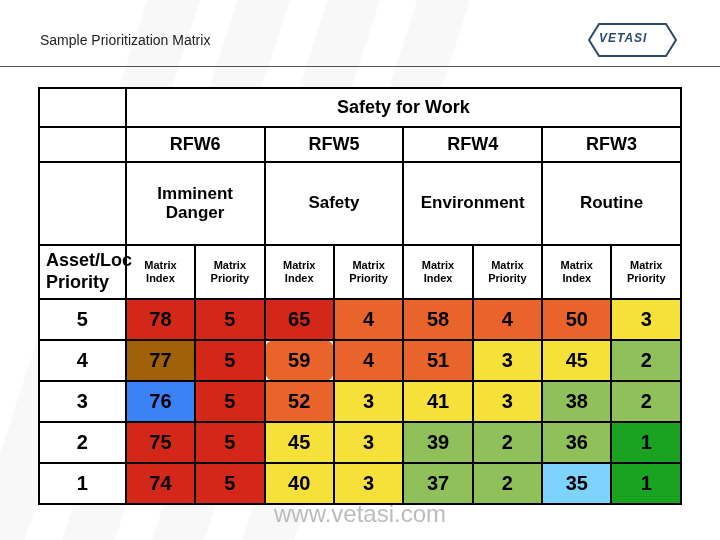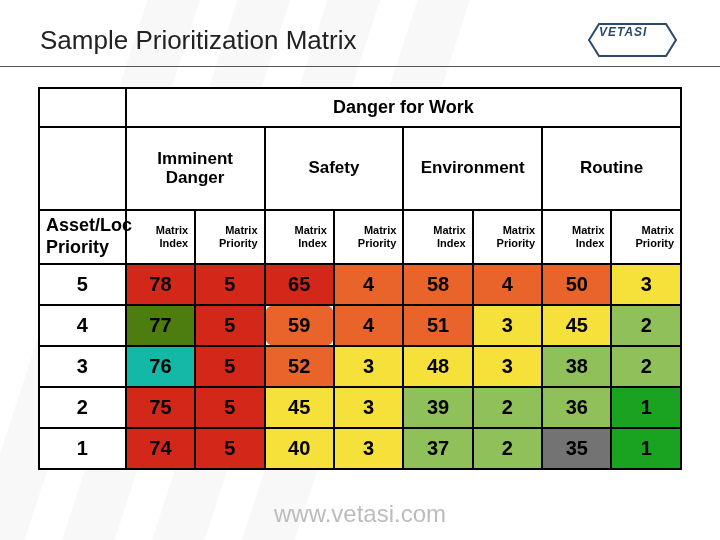--- a/index.html
+++ b/index.html
@@ -32,35 +32,35 @@
   .header {
     position: relative;
     z-index: 2;
     padding: 22px 40px 8px 40px;
     display: flex;
     justify-content: space-between;
     align-items: center;
     border-bottom: 1px solid #555;
   }
   .title {
-    font-size: 26px;
+    font-size: 14px;
     color: #222;
   }
   .logo {
     width: 95px;
     height: 36px;
     position: relative;
   }
   .logo-frame {
     position: absolute;
     inset: 0;
   }
   .logo-text {
     position: absolute;
-    top: 3px;
+    top: 9px;
     left: 14px;
     font-size: 12px;
     font-weight: bold;
     letter-spacing: 1px;
     color: #2b4a6f;
     font-style: italic;
   }
   .table-wrap {
     position: relative;
     z-index: 2;
@@ -91,21 +91,21 @@
   }
   .r-reason th {
     font-weight: bold;
     font-size: 17px;
     padding: 22px 4px;
     line-height: 1.1;
   }
   .r-sub th {
     font-size: 11px;
     font-weight: bold;
-    text-align: right;
+    text-align: center;
     padding: 4px 6px;
     line-height: 1.2;
   }
   .r-sub th.assetloc {
     font-size: 18px;
     text-align: left;
     padding: 4px 6px;
   }
   td.rowhead {
     font-size: 20px;
@@ -157,21 +157,28 @@
       <col class="col-pair">
         <col class="col-pair">
       <col class="col-pair">
         <col class="col-pair">
       <col class="col-pair">
         <col class="col-pair">
     </colgroup>
     <tbody>
         <tr class="r-top">
       <th class="blank"></th>
-      <th colspan="8">Danger for Work</th>
+      <th colspan="8">Safety for Work</th>
+    </tr>
+    <tr class="r-rfw">
+      <th class="blank"></th>
+      <th colspan="2">RFW6</th>
+      <th colspan="2">RFW5</th>
+      <th colspan="2">RFW4</th>
+      <th colspan="2">RFW3</th>
     </tr>
     <tr class="r-reason">
       <th class="blank"></th>
       <th colspan="2">Imminent Danger</th>
       <th colspan="2">Safety</th>
       <th colspan="2">Environment</th>
       <th colspan="2">Routine</th>
     </tr>
     <tr class="r-sub">
       <th class="assetloc">Asset/Loc Priority</th>
@@ -192,36 +199,36 @@
           <td class="val" style="background: rgb(210, 39, 25);">5</td>
           <td class="val" style="background: rgb(210, 39, 25);">65</td>
           <td class="val" style="background: rgb(233, 100, 43);">4</td>
           <td class="val" style="background: rgb(233, 100, 43);">58</td>
           <td class="val" style="background: rgb(233, 100, 43);">4</td>
           <td class="val" style="background: rgb(233, 100, 43);">50</td>
           <td class="val" style="background: rgb(246, 224, 58);">3</td>
         </tr>
         <tr>
           <td class="rowhead">4</td>
-          <td class="val" style="background: #4d7c0f;">77</td>
+          <td class="val" style="background: #a16207;">77</td>
           <td class="val" style="background: rgb(210, 39, 25);">5</td>
           <td class="val" style="background: rgb(233, 100, 43); border-radius: 9px;">59</td>
           <td class="val" style="background: rgb(233, 100, 43);">4</td>
           <td class="val" style="background: rgb(233, 100, 43);">51</td>
           <td class="val" style="background: rgb(246, 224, 58);">3</td>
           <td class="val" style="background: rgb(246, 224, 58);">45</td>
           <td class="val" style="background: rgb(143, 192, 90);">2</td>
         </tr>
         <tr>
           <td class="rowhead">3</td>
-          <td class="val" style="background: #14b8a6; margin-top: 16px;">76</td>
+          <td class="val" style="background: #3b82f6; margin-top: 16px;">76</td>
           <td class="val" style="background: rgb(210, 39, 25);">5</td>
           <td class="val" style="background: rgb(233, 100, 43);">52</td>
           <td class="val" style="background: rgb(246, 224, 58);">3</td>
-          <td class="val" style="background: rgb(246, 224, 58);">48</td>
+          <td class="val" style="background: rgb(246, 224, 58);">41</td>
           <td class="val" style="background: rgb(246, 224, 58);">3</td>
           <td class="val" style="background: rgb(143, 192, 90); margin-top: 42px;">38</td>
           <td class="val" style="background: rgb(143, 192, 90);">2</td>
         </tr>
         <tr>
           <td class="rowhead">2</td>
           <td class="val" style="background: rgb(210, 39, 25);">75</td>
           <td class="val" style="background: rgb(210, 39, 25);">5</td>
           <td class="val" style="background: rgb(246, 224, 58);">45</td>
           <td class="val" style="background: rgb(246, 224, 58);">3</td>
@@ -231,20 +238,20 @@
           <td class="val" style="background: rgb(26, 163, 33);">1</td>
         </tr>
         <tr>
           <td class="rowhead">1</td>
           <td class="val" style="background: rgb(210, 39, 25);">74</td>
           <td class="val" style="background: rgb(210, 39, 25);">5</td>
           <td class="val" style="background: rgb(246, 224, 58);">40</td>
           <td class="val" style="background: rgb(246, 224, 58);">3</td>
           <td class="val" style="background: rgb(143, 192, 90); margin-top: 44px;">37</td>
           <td class="val" style="background: rgb(143, 192, 90);">2</td>
-          <td class="val" style="background: #737373;">35</td>
+          <td class="val" style="background: #7dd3fc;">35</td>
           <td class="val" style="background: rgb(26, 163, 33);">1</td>
         </tr>
       </tbody>
   </table>
 </div>
 
 <div class="footer-url">www.vetasi.com</div>
 
 </body></html>

